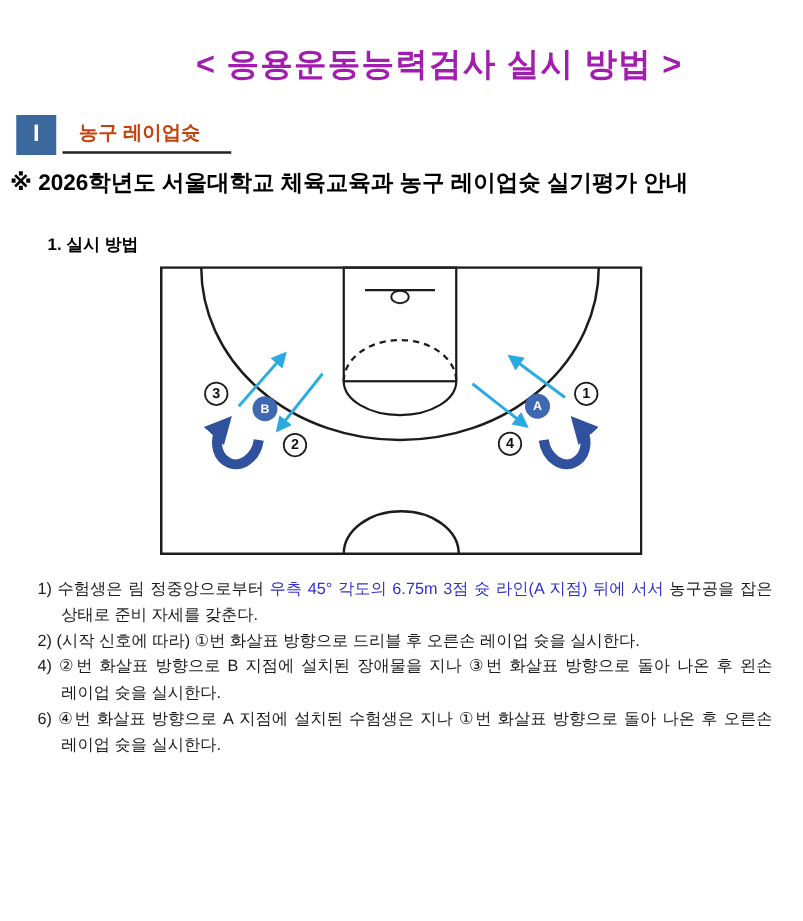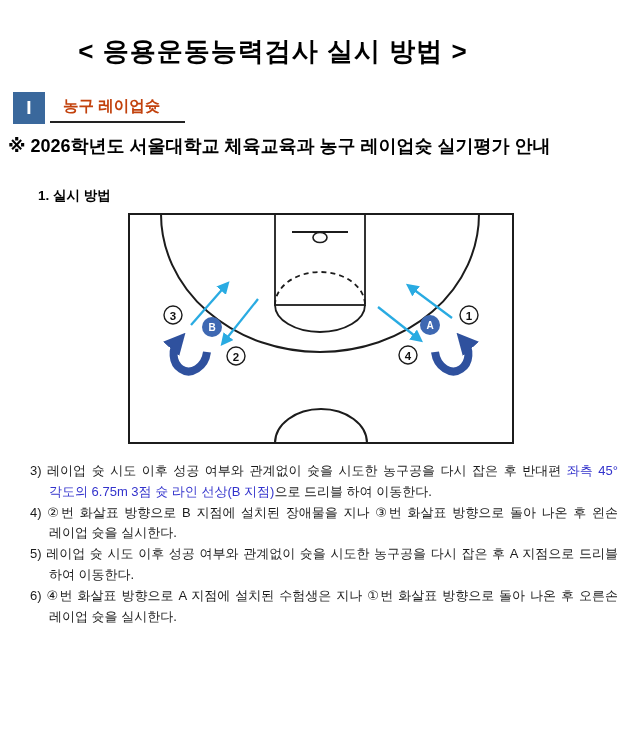--- a/index.html
+++ b/index.html
@@ -15,23 +15,23 @@
   html,body{width:642px;height:737px;}
   body{
     position:relative;
     background:#ffffff;
     font-family:"Liberation Sans","DejaVu Sans",sans-serif;
     color:var(--ink);
     overflow:hidden;
   }
   .page-title{
     position:absolute;top:34px;left:0;width:546px;
-    text-align:center;
+    text-align:right;
     font-size:26px;font-weight:800;letter-spacing:1px;
-    color:#000000;
+    color:#a21caf;
   }
   .section-row{position:absolute;top:92px;left:13px;}
   .section-badge{
     position:absolute;left:0;top:0;width:32px;height:32px;
     background:var(--box-blue);
     color:#fff;font-size:19px;font-weight:700;
     display:flex;align-items:center;justify-content:center;
   }
   .section-title{
     position:absolute;left:37px;top:4px;
@@ -130,17 +130,17 @@
       <text x="341" y="102.5" text-anchor="middle" dominant-baseline="central" font-size="11.5" font-weight="600" fill="#111">1</text>
     </g>
     <g>
       <circle cx="280" cy="142" r="9" fill="#ffffff" style="stroke:var(--line)" stroke-width="1.4"></circle>
       <text x="280" y="142.5" text-anchor="middle" dominant-baseline="central" font-size="11.5" font-weight="600" fill="#111">4</text>
     </g>
   </svg>
 </div>
 
 <div class="steps">
-    <div class="step"><span class="num">3)</span> <span class="seg">레이업 슛 시도 이후 성공 여부와 관계없이 슛을 시도한 농구공을 다시 잡은 후 반대편 </span><span class="seg blu">좌측 45° 각도의 6.75m 3점 슛 라인 선상(B 지점)</span><span class="seg">으로 드리블 하여 이동한다.</span></div>
+    <div class="step"><span class="num">1)</span> <span class="seg">수험생은 림 정중앙으로부터 </span><span class="seg blu">우측 45° 각도의 6.75m 3점 슛 라인(A 지점) 뒤에 서서</span><span class="seg"> 농구공을 잡은 상태로 준비 자세를 갖춘다.</span></div>
+    <div class="step"><span class="num">2)</span> <span class="seg">(시작 신호에 따라) ①번 화살표 방향으로 드리블 후 오른손 레이업 슛을 실시한다.</span></div>
     <div class="step"><span class="num">4)</span> <span class="seg">②번 화살표 방향으로 B 지점에 설치된 장애물을 지나 ③번 화살표 방향으로 돌아 나온 후 왼손 레이업 슛을 실시한다.</span></div>
-    <div class="step"><span class="num">5)</span> <span class="seg">레이업 슛 시도 이후 성공 여부와 관계없이 슛을 시도한 농구공을 다시 잡은 후 A 지점으로 드리블 하여 이동한다.</span></div>
     <div class="step"><span class="num">6)</span> <span class="seg">④번 화살표 방향으로 A 지점에 설치된 수험생은 지나 ①번 화살표 방향으로 돌아 나온 후 오른손 레이업 슛을 실시한다.</span></div>
   </div>
 
 </body></html>

